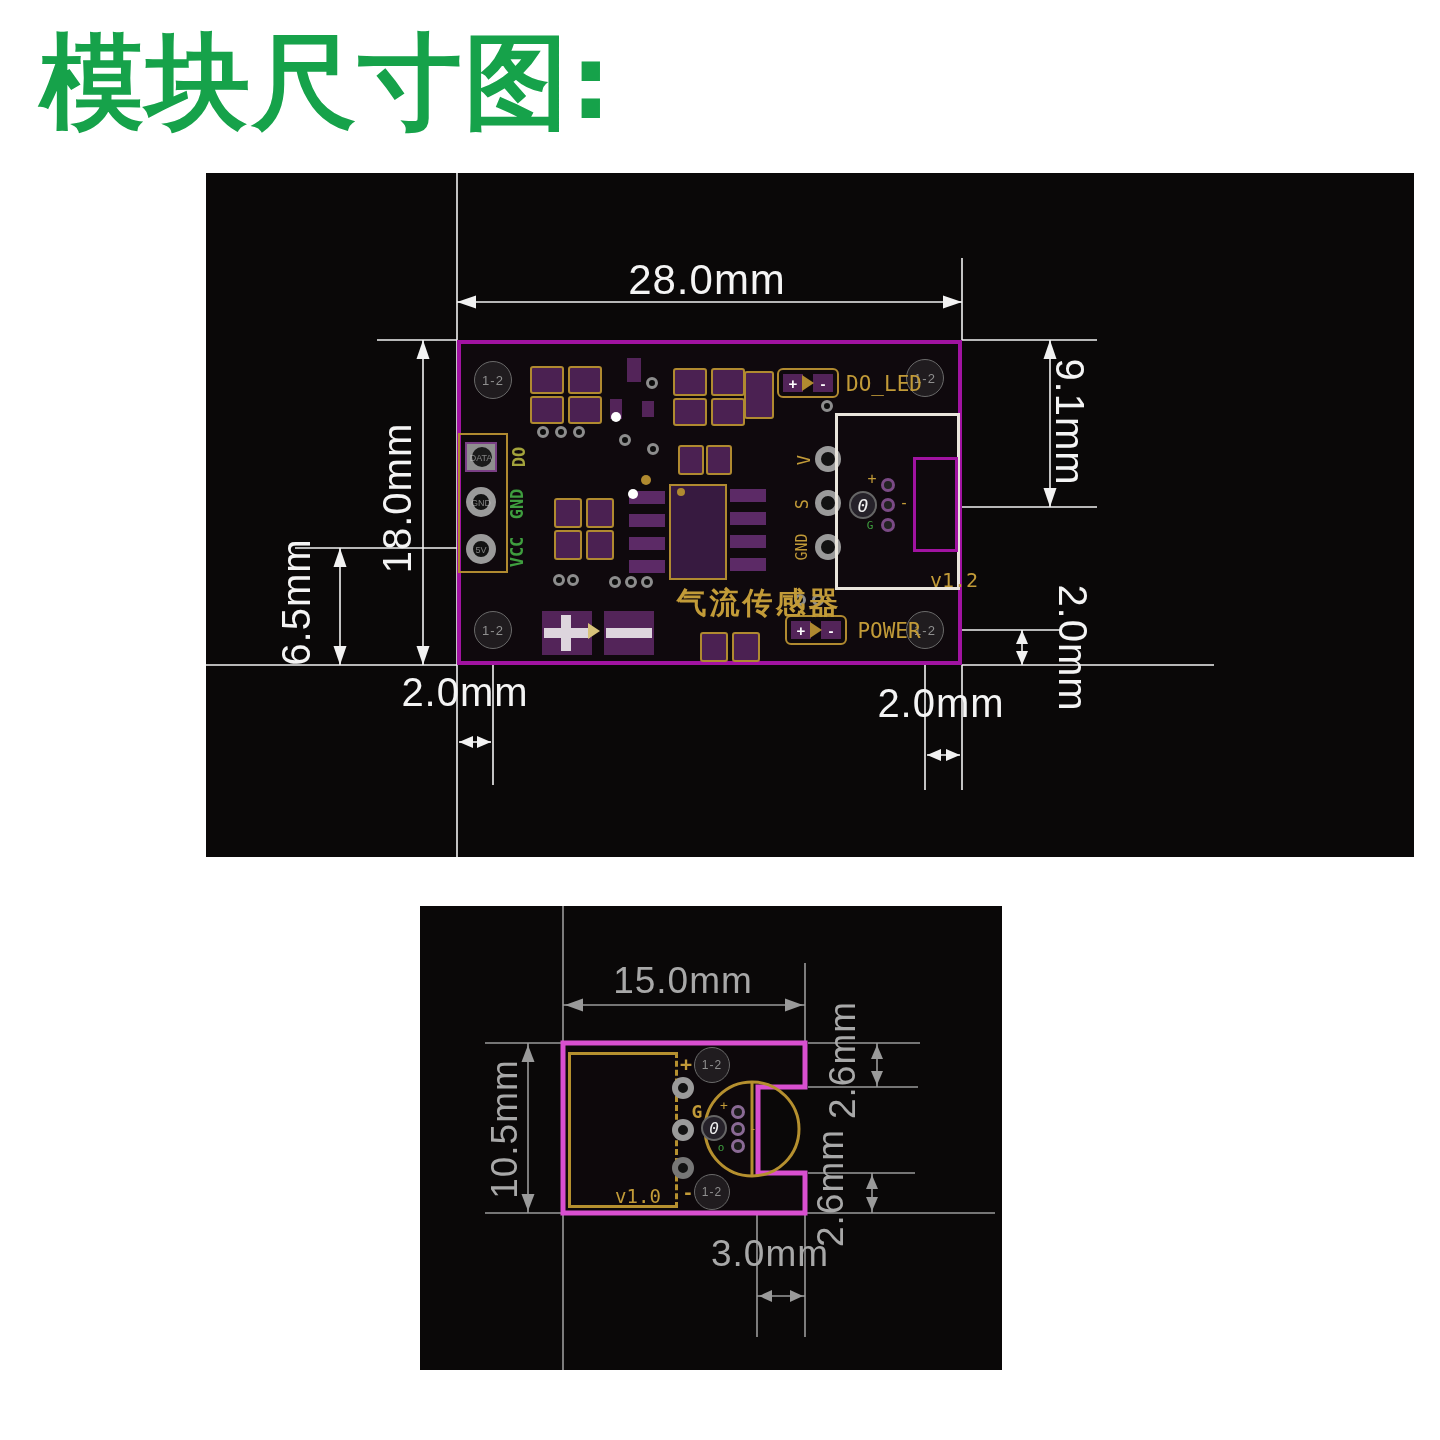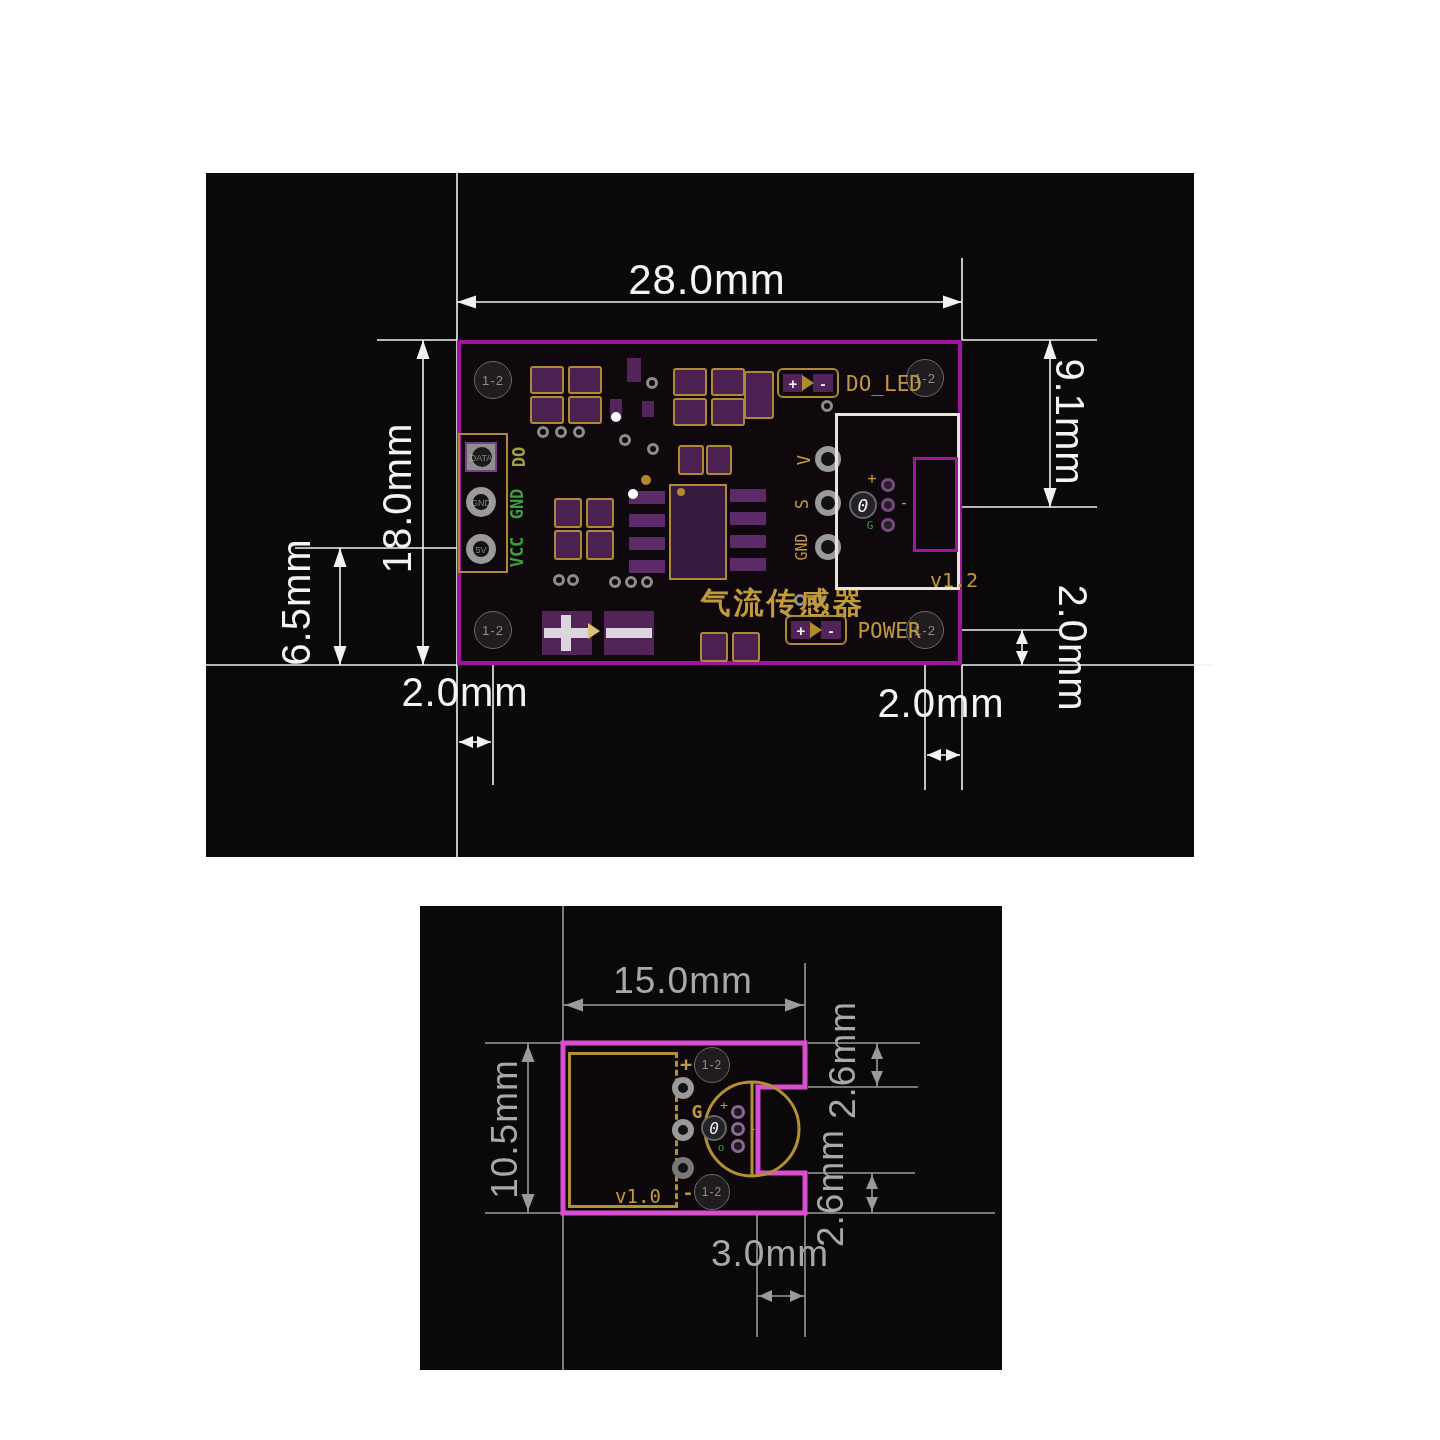--- a/index.html
+++ b/index.html
@@ -34,22 +34,23 @@
        border-bottom:8px solid transparent;border-left:12px solid #b08a30;}
   #title{position:absolute;left:40px;top:14px;color:#16a24a;font-size:104px;font-weight:900;
          letter-spacing:2px;font-family:"DejaVu Sans","Liberation Sans",sans-serif;}
   svg{position:absolute;left:0;top:0;}
 </style>
 </head>
 <body>
 
 <div id="page">
 
-
-  <div class="panel" style="left:206px;top:173px;width:988px;height:684px;">
+  <div id="title">模块尺寸图:</div>
+
+  <div class="panel" style="left:206px;top:173px;width:1208px;height:684px;">
 
     <svg width="1008" height="684">
       <g stroke="#f2f2f2" stroke-width="1.6" fill="none">
         <line x1="251" y1="0" x2="251" y2="684"></line>
         <line x1="251" y1="129" x2="756" y2="129"></line>
         <line x1="756" y1="85" x2="756" y2="167"></line>
         <line x1="217" y1="167" x2="217" y2="492"></line>
         <line x1="171" y1="167" x2="251" y2="167"></line>
         <line x1="0" y1="492" x2="251" y2="492"></line>
         <line x1="134" y1="375" x2="134" y2="492"></line>
@@ -199,21 +200,21 @@
     <div class="ledbox" style="left:579px;top:442px;width:62px;height:30px;"></div>
     <div class="ledpad" style="left:585px;top:448px;width:20px;height:18px;">
         <span>+</span>
       </div>
     <div class="ledpad" style="left:615px;top:448px;width:20px;height:18px;">
         <span>-</span>
       </div>
     <div class="tri" style="left:604px;top:449px;"></div>
     <div class="lbl silk" style="left:683px;top:458px;font-size:21px;">POWER</div>
 
-    <div class="lbl silk" style="left:553px;top:430px;font-size:30px;letter-spacing:3px;font-weight:bold;margin-left:24px;">气流传感器</div>
+    <div class="lbl silk" style="left:553px;top:430px;font-size:30px;letter-spacing:3px;font-weight:bold;">气流传感器</div>
 
     <div class="th" style="left:609px;top:273px;width:26px;height:26px;border:6px solid #9a9a9a;"></div>
     <div class="th" style="left:609px;top:317px;width:26px;height:26px;border:6px solid #9a9a9a;"></div>
     <div class="th" style="left:609px;top:361px;width:26px;height:26px;border:6px solid #9a9a9a;"></div>
     <div class="lbl silk ccw" style="left:598px;top:287px;font-size:17px;">V</div>
     <div class="lbl silk ccw" style="left:596px;top:331px;font-size:17px;">S</div>
     <div class="lbl silk ccw" style="left:596px;top:374px;font-size:15px;">GND</div>
 
     <div class="abs" style="left:629px;top:240px;width:125px;height:177px;border:3px solid #e9e5dc;box-sizing:border-box;"></div>
     <div class="abs" style="left:707px;top:284px;width:45px;height:95px;border:3px solid #a113a1;box-sizing:border-box;"></div>

